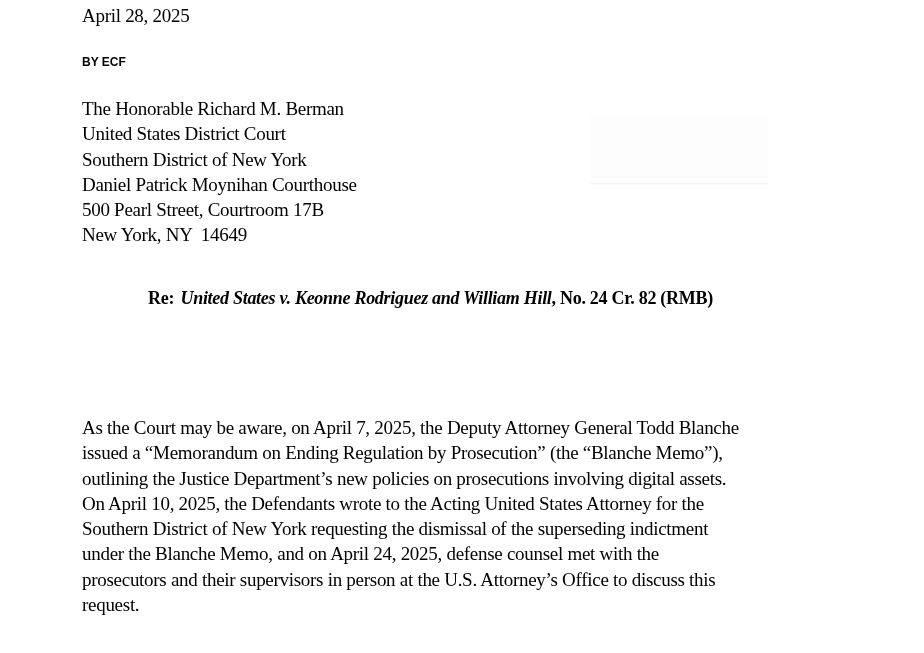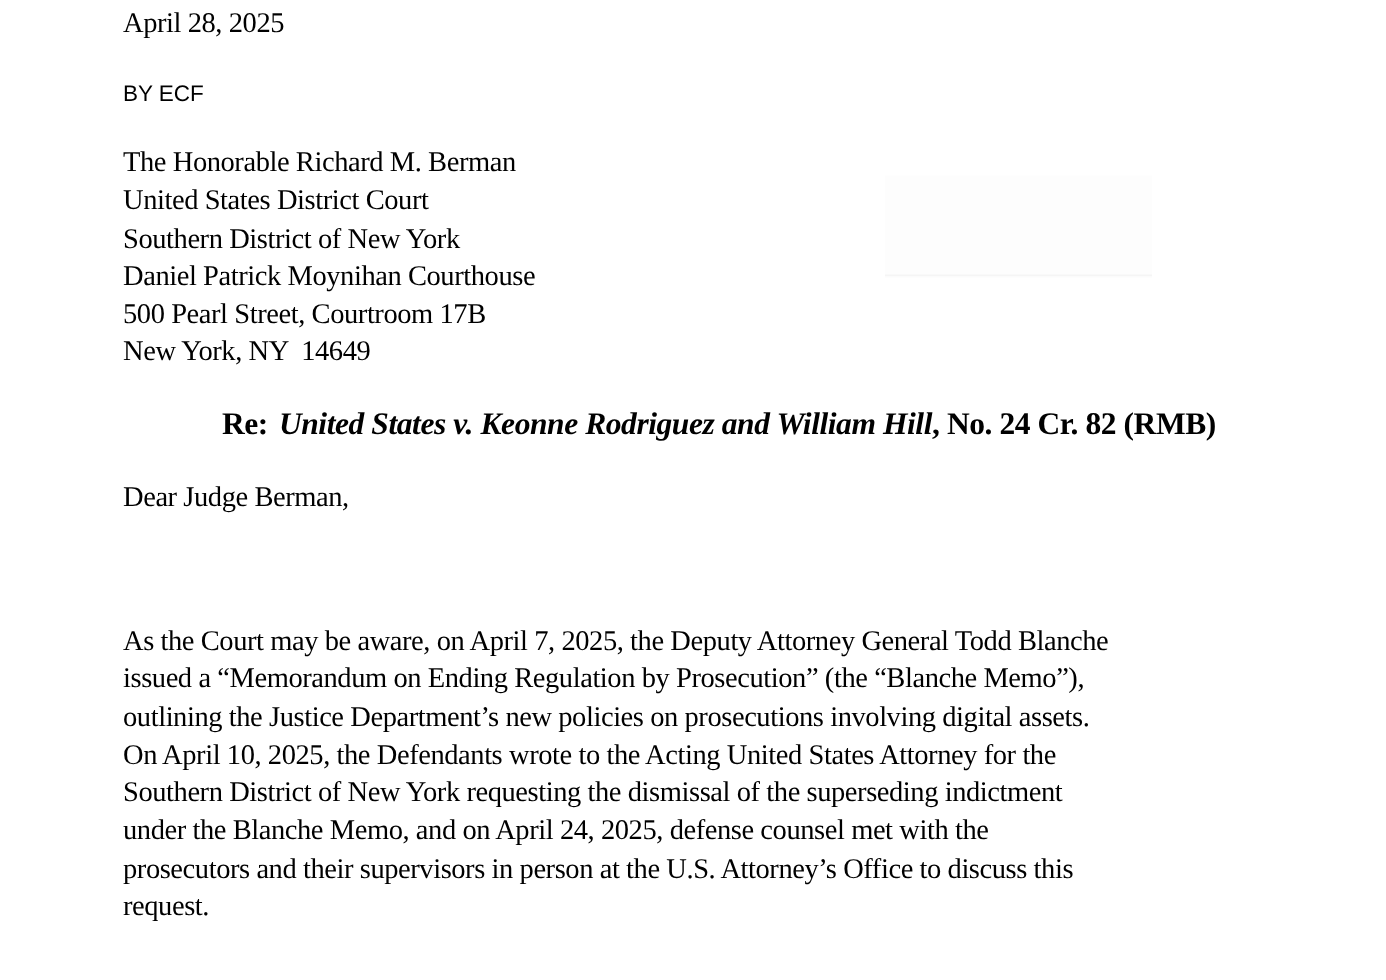--- a/index.html
+++ b/index.html
@@ -21,43 +21,43 @@
   }
   .abs { position: absolute; }
   .date-line {
     left: 82px;
     top: 3px;
   }
   .delivery-method {
     left: 82px;
     top: 50px;
     font-family: "Liberation Sans", sans-serif;
-    font-weight: normal;
-    font-size: 15px;
+    font-weight: bold;
+    font-size: 12px;
     letter-spacing: 0;
   }
   .recipient-address {
     left: 82px;
     top: 96px;
     white-space: pre-wrap;
   }
   .redaction-box {
     left: 590px;
     top: 117px;
     width: 178px;
     height: 67px;
     background: #fdfdfd;
     box-shadow: 0 -1px 0 rgba(0,0,0,0.03) inset, 0 1px 0 rgba(0,0,0,0.015);
   }
   .re-line {
     left: 148px;
-    top: 270px;
+    top: 286px;
     right: 40px;
     font-weight: bold;
-    font-size: 21px;
+    font-size: 18px;
     white-space: nowrap;
   }
   .re-label { margin-right: 0.35em; }
   .case-name { font-style: italic; }
   .salutation {
     left: 82px;
     top: 319px;
   }
   .body-paragraph {
     left: 82px;
@@ -81,21 +81,20 @@
 Daniel Patrick Moynihan Courthouse
 500 Pearl Street, Courtroom 17B
 New York, NY  14649</div>
 
   <div class="abs redaction-box"></div>
 
   <div class="abs re-line">
     <span class="re-label">Re:</span><span class="case-name">United States v. Keonne Rodriguez and William Hill</span><span class="case-suffix">, No. 24 Cr. 82 (RMB)</span>
   </div>
 
-  <div class="abs salutation">Dear Judge Berman,</div>
 
 
   <div class="abs body-paragraph para-2">As the Court may be aware, on April 7, 2025, the Deputy Attorney General Todd Blanche
 issued a “Memorandum on Ending Regulation by Prosecution” (the “Blanche Memo”),
 outlining the Justice Department’s new policies on prosecutions involving digital assets.
 On April 10, 2025, the Defendants wrote to the Acting United States Attorney for the
 Southern District of New York requesting the dismissal of the superseding indictment
 under the Blanche Memo, and on April 24, 2025, defense counsel met with the
 prosecutors and their supervisors in person at the U.S. Attorney’s Office to discuss this
 request.</div>

